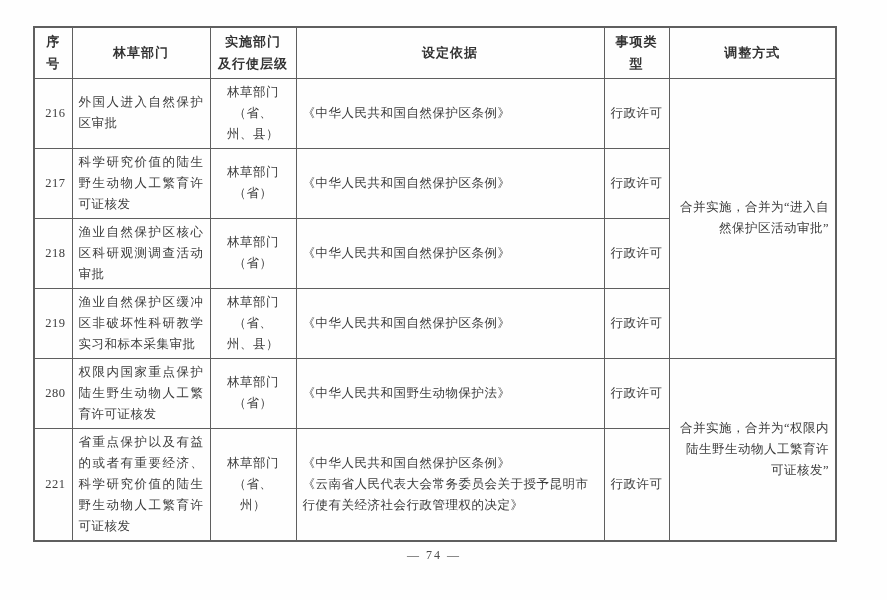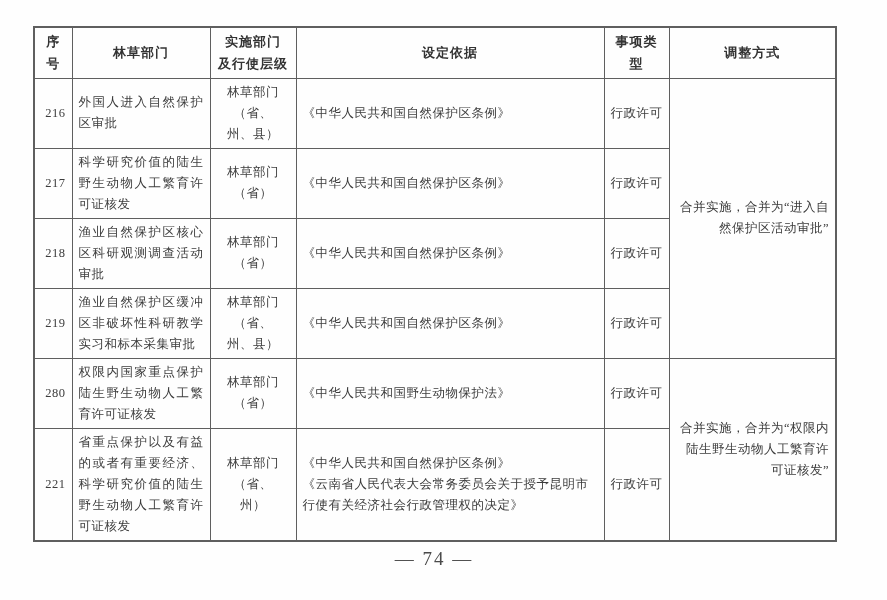--- a/index.html
+++ b/index.html
@@ -86,21 +86,21 @@
     letter-spacing: 1px;
     padding: 3px 8px;
     font-size: 12.5px;
   }
   .page-footer {
     position: absolute;
     left: 33px;
     width: 802px;
     top: 548px;
     text-align: center;
-    font-size: 19px;
+    font-size: 12px;
     letter-spacing: 2px;
     color: #4a4a4a;
     font-family: "Liberation Serif", "DejaVu Serif", serif;
   }
 </style>
 </head>
 <body>
 
 <div class="page">
 

